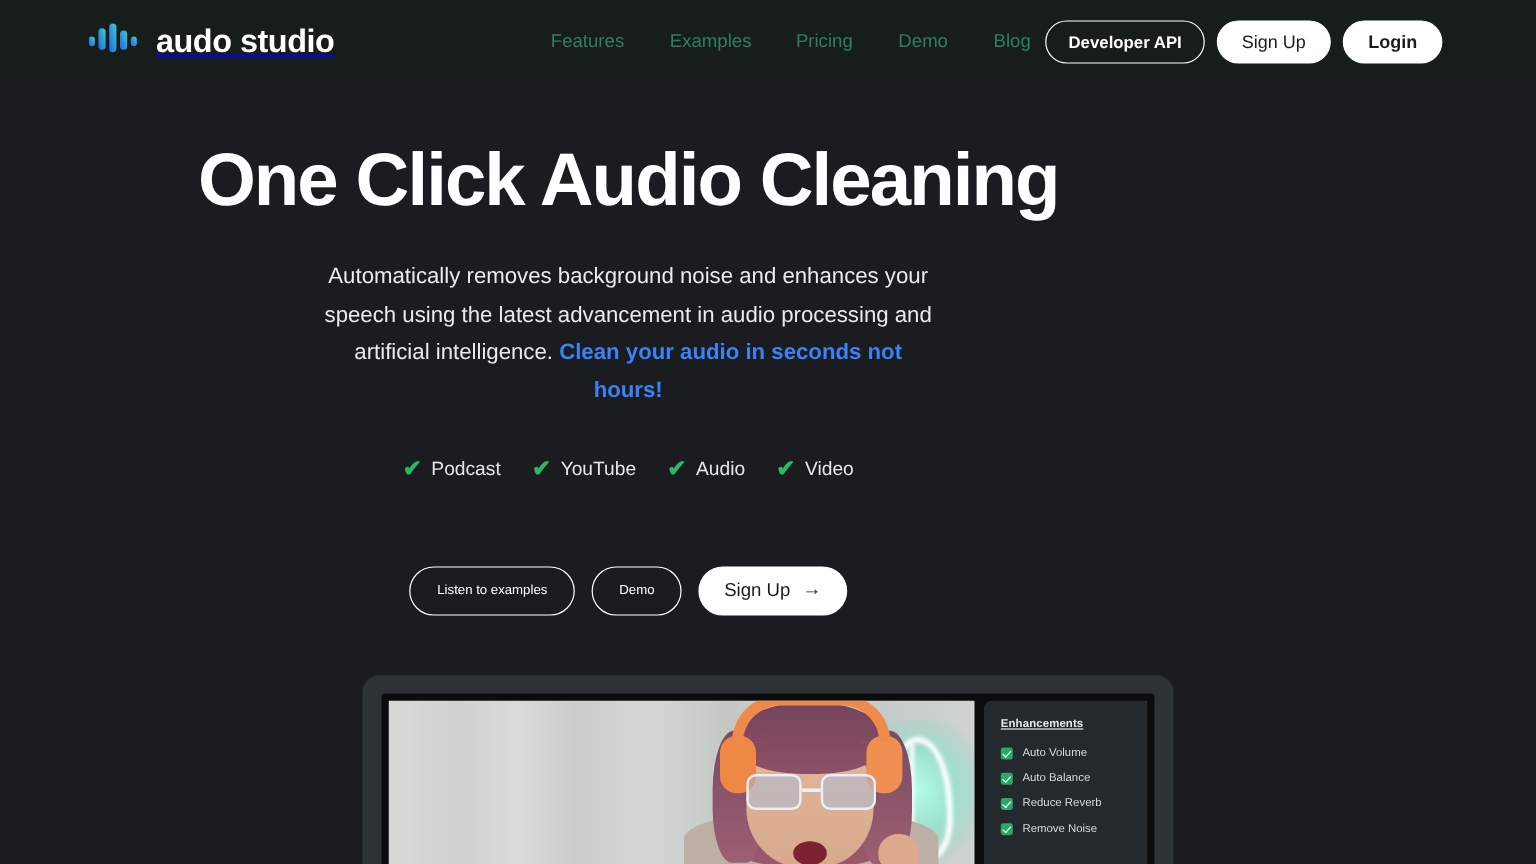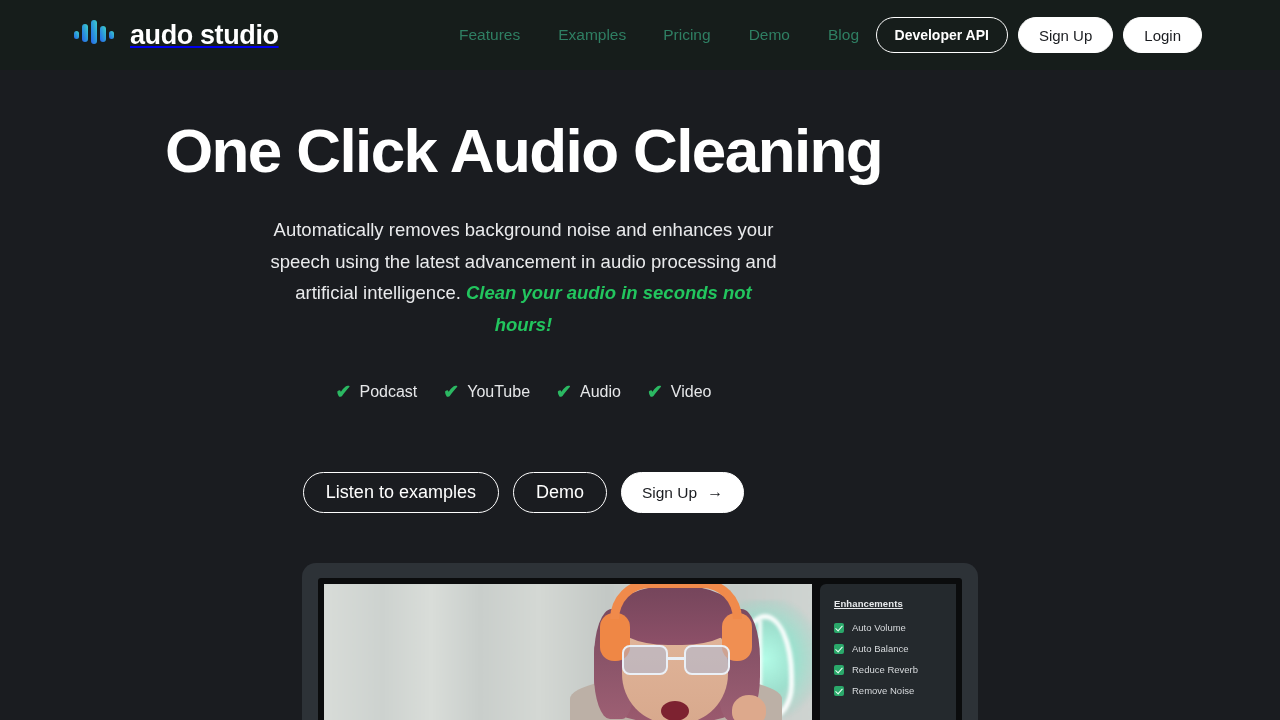--- a/index.html
+++ b/index.html
@@ -46,21 +46,21 @@
     cursor:pointer; border:1px solid transparent; line-height:1;
   }
   .btn-outline{
     background:transparent; border-color:#ffffff; color:#ffffff;
   }
   .btn-solid{
     background:#ffffff; border-color:#ffffff; color:#1a1c20;
   }
   .btn-dev{ height:36px; padding:0 18px; font-weight:700; font-size:14px; }
   .btn-signup-top{ height:36px; padding:0 20px; font-weight:400; font-size:15px; }
-  .btn-login{ height:36px; padding:0 20px; font-weight:400; font-size:15px; }
+  .btn-login{ height:36px; padding:0 20px; font-weight:700; font-size:15px; }
 
   
   .hero{
     position:absolute; top:70px; left:0; width:1047px;
     text-align:center;
   }
   .hero-title{
     margin-top:48px;
     color:#ffffff;
     font-size:62px;
@@ -69,38 +69,38 @@
     line-height:1.06;
   }
   .hero-sub{
     margin:30px auto 0;
     width:510px;
     color:#e9eaec;
     font-size:18.5px;
     line-height:1.72;
     font-weight:400;
   }
-  .hero-sub .accent{ font-weight:700; font-style:italic; color:#22c55e; }
+  .hero-sub .accent{ font-weight:700; color:#3b82f6; }
 
   .feature-tags{
     margin-top:42px;
     display:flex; justify-content:center; align-items:center; gap:26px;
   }
   .feature-tag{ display:flex; align-items:center; gap:8px; }
   .check-icon{
     color:#2bb862; font-size:19px; font-weight:700; line-height:1;
     display:inline-block; transform:translateY(-1px);
   }
   .feature-label{ color:#e6e7e9; font-size:16px; }
 
   .cta-row{
     margin-top:70px;
     display:flex; justify-content:center; align-items:center; gap:14px;
   }
-  .btn-cta{ height:41px; padding:0 22px; font-size:18px; }
+  .btn-cta{ height:41px; padding:0 22px; font-size:11px; }
   .btn-cta-solid{ height:41px; padding:0 20px; font-size:15.5px; gap:10px; }
   .arrow-icon{ font-size:16px; line-height:1; }
 
   
   .laptop{
     position:absolute;
     left:302px; top:563px;
     width:676px; height:160px;
     background:#2d3237;
     border-radius:14px 14px 0 0;

